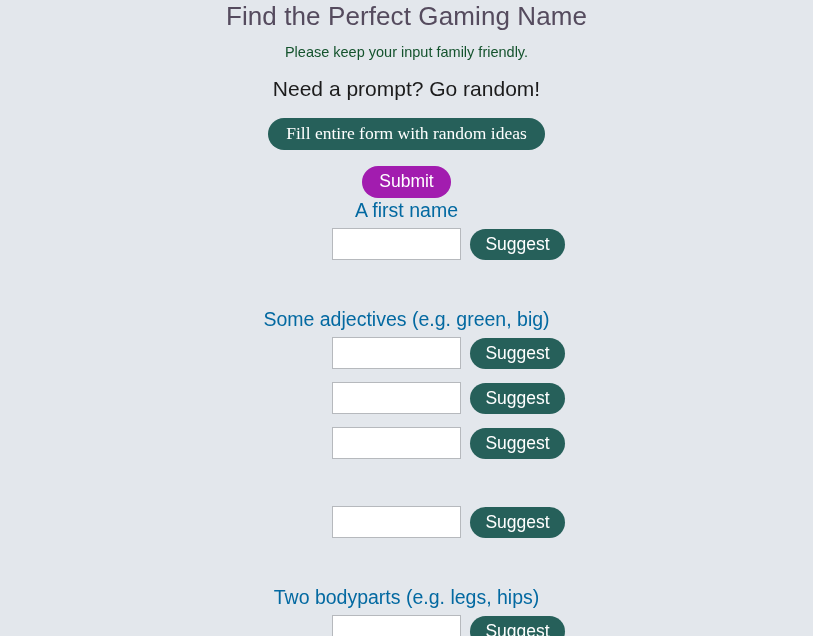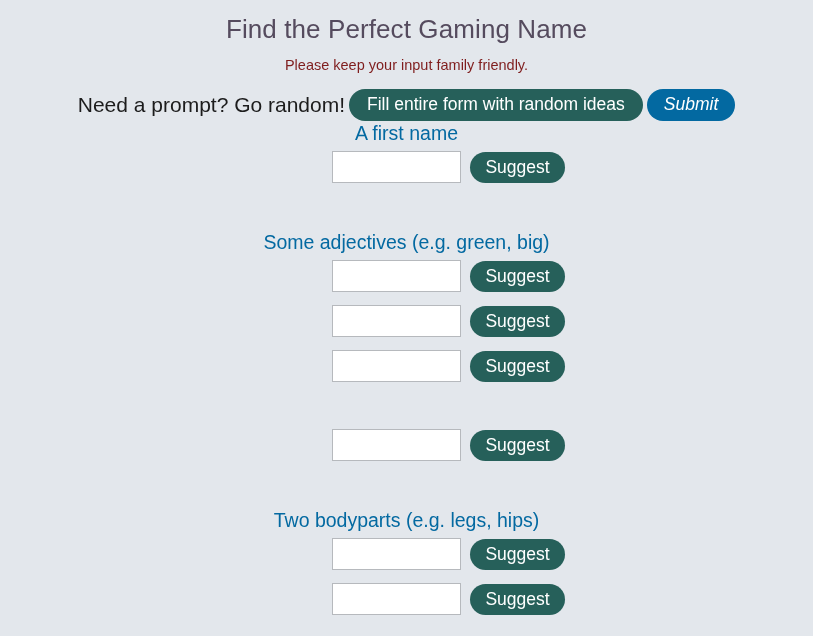--- a/index.html
+++ b/index.html
@@ -12,51 +12,51 @@
     background: #e3e7ec;
     font-family: "Liberation Sans", sans-serif;
     overflow: hidden;
     color: #1f1f1f;
   }
 
   .page {
     width: 813px;
     height: 636px;
     box-sizing: border-box;
-    padding-top: 13px;
     display: flex;
     flex-direction: column;
     align-items: center;
   }
 
   .page-title {
     font-size: 26px;
     font-weight: 400;
     color: #554b5e;
     margin: 0;
     line-height: 32px;
     letter-spacing: 0.1px;
     text-align: center;
   }
 
   .subtitle {
     font-size: 14.5px;
-    color: #7f1d1d;
+    color: #14532d;
     margin-top: 11px;
     line-height: 18px;
     text-align: center;
   }
 
   .random-row {
     display: flex;
     align-items: center;
     justify-content: center;
-    gap: 4px;
+    gap: 16px;
     margin-top: 15px;
     width: 100%;
+    flex-direction: column;
   }
 
   .random-prompt-text {
     font-size: 21px;
     color: #1c1c1c;
     line-height: 26px;
     white-space: nowrap;
   }
 
   .btn {
@@ -73,30 +73,30 @@
   }
 
   .btn-teal {
     background: #26605a;
   }
 
   .btn-fill-random {
     font-size: 17.5px;
     padding: 0 18px;
     height: 32px;
+    font-family: Liberation Serif, serif;
   }
 
   .btn-submit {
-    background: #0369a1;
+    background: #a21caf;
     color: #ffffff;
     font-size: 17.5px;
     padding: 0 17px;
     height: 32px;
     cursor: default;
-    font-style: italic;
   }
 
   .field-group {
     width: 100%;
     display: flex;
     flex-direction: column;
     align-items: center;
   }
 
   .group-gap {

